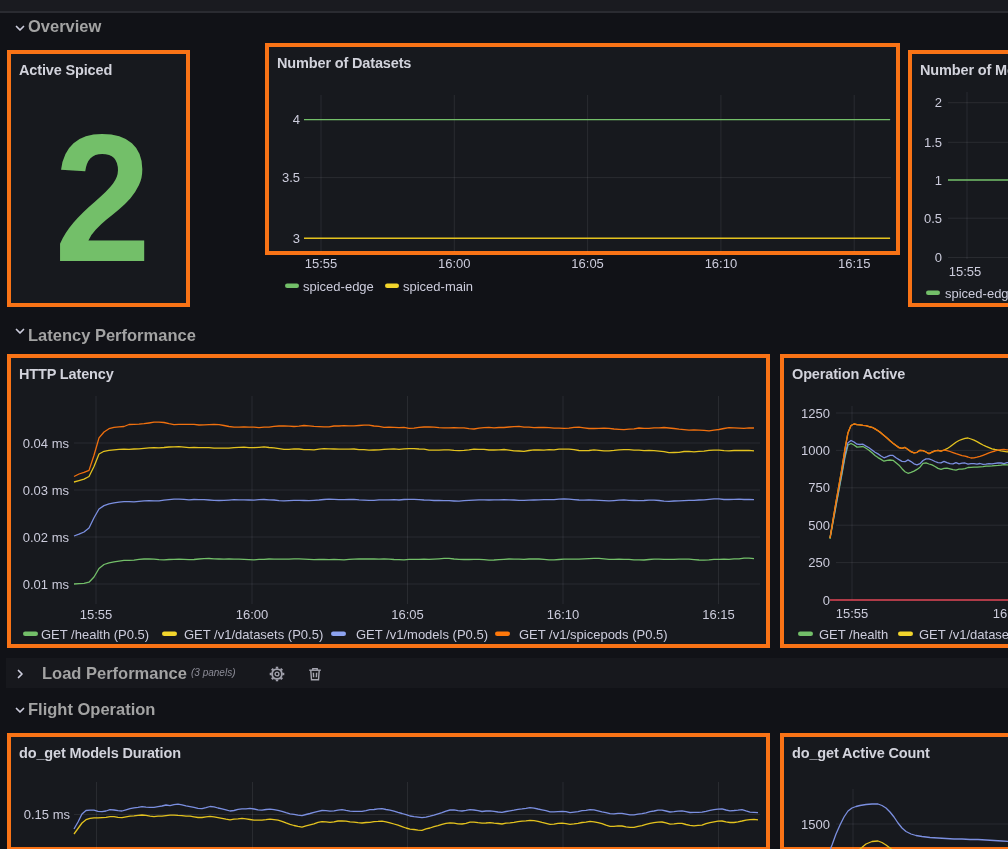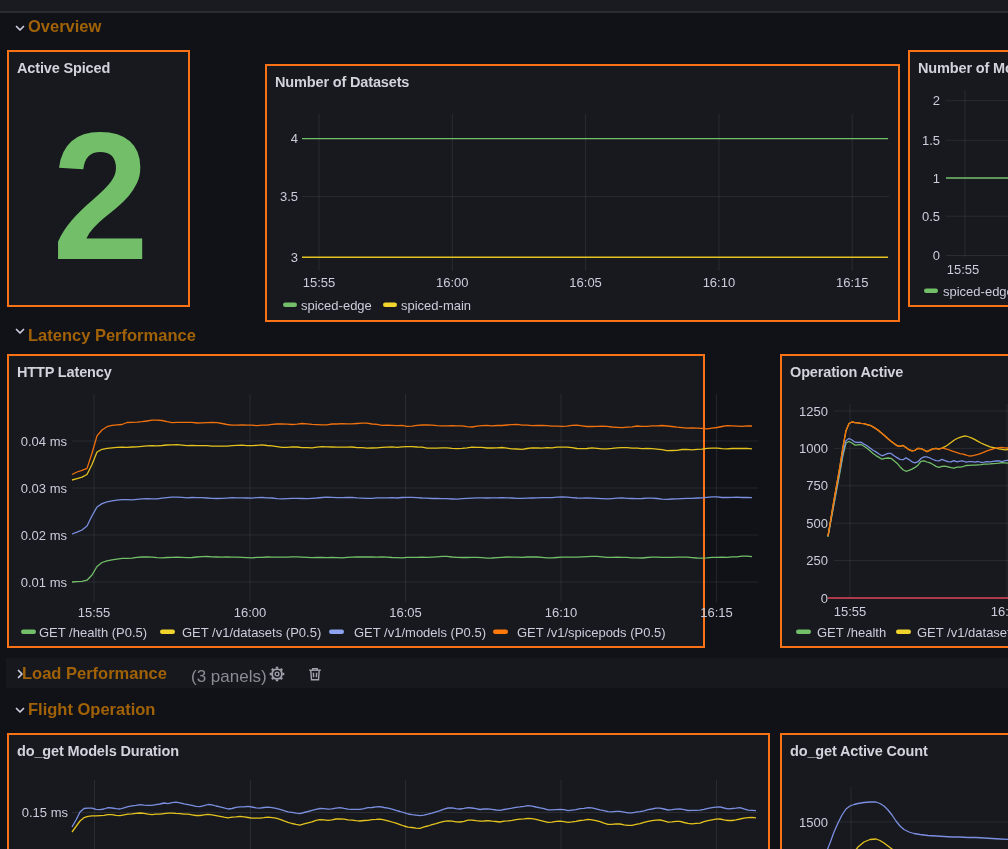--- a/index.html
+++ b/index.html
@@ -1,37 +1,37 @@
 <!DOCTYPE html>
 <html><head><meta charset="utf-8"><style>
 html,body{margin:0;padding:0;width:1008px;height:849px;overflow:hidden;background:#111217}
 body{font-family:"Liberation Sans",sans-serif;position:relative}
-.panel{position:absolute;background:#17191e;border:2px solid #f97316;box-sizing:border-box}
+.panel{position:absolute;background:#17191e;border:4px solid #f97316;box-sizing:border-box}
 .pt{position:absolute;top:7.5px;left:8px;font-size:14.5px;font-weight:700;letter-spacing:-0.15px;color:#d2d3dc;white-space:nowrap}
-.sh{position:absolute;font-size:16.5px;font-weight:700;color:#a16207;white-space:nowrap}
+.sh{position:absolute;font-size:16.5px;font-weight:700;color:#a3a3a3;white-space:nowrap}
 svg{position:absolute;left:0;top:0;overflow:visible}
 svg text{font-family:"Liberation Sans",sans-serif;fill:#ccccdc}
 .leg{font-size:13px}
 </style></head><body>
 
 <div style="position:absolute;left:0;top:0;width:1008px;height:11px;background:#1a1b20;border-bottom:2px solid #2a2b31"></div>
 <svg width="16" height="16" style="left:11.5px;top:19.5px">
     <polyline points="4.5,6.5 8,10 11.5,6.5" fill="none" stroke="#ccccdc" stroke-width="1.7" stroke-linecap="round" stroke-linejoin="round"></polyline>
   </svg>
 <div class="sh" style="left:28px;top:17px">Overview</div>
 <svg width="16" height="16" style="left:11.5px;top:322.5px">
     <polyline points="4.5,6.5 8,10 11.5,6.5" fill="none" stroke="#ccccdc" stroke-width="1.7" stroke-linecap="round" stroke-linejoin="round"></polyline>
   </svg>
 <div class="sh" style="left:28px;top:326px">Latency Performance</div>
 <div style="position:absolute;left:6px;top:658px;width:1002px;height:30px;background:#17181d"></div>
 <svg width="16" height="16" style="left:12px;top:665.5px">
     <polyline points="6.5,4.5 10,8 6.5,11.5" fill="none" stroke="#ccccdc" stroke-width="1.7" stroke-linecap="round" stroke-linejoin="round"></polyline>
   </svg>
-<div class="sh" style="left:22px;top:664px">Load Performance</div>
-<div style="position:absolute;left:191px;top:667px;font-size:17px;color:#8b8b96">(3 panels)</div>
+<div class="sh" style="left:42px;top:664px">Load Performance</div>
+<div style="position:absolute;left:191px;top:667px;font-size:10px;font-style:italic;color:#8b8b96">(3 panels)</div>
 <svg width="18" height="18" style="left:268px;top:665px" viewBox="0 0 18 18">
 <g stroke="#a0a0ab" fill="none">
 <circle cx="9" cy="9" r="4.9" stroke-width="1.9"></circle>
 <circle cx="9" cy="9" r="1.9" stroke-width="1.4"></circle>
 <g stroke-width="2.4" stroke-linecap="butt">
 <line x1="9" y1="1.7" x2="9" y2="3.6"></line>
         <line x1="9" y1="14.4" x2="9" y2="16.3"></line>
 <line x1="1.7" y1="9" x2="3.6" y2="9"></line>
         <line x1="14.4" y1="9" x2="16.3" y2="9"></line>
 <line x1="3.85" y1="3.85" x2="5.2" y2="5.2"></line>
@@ -51,21 +51,21 @@
 </g>
   </svg>
 <svg width="16" height="16" style="left:11.5px;top:701.5px">
     <polyline points="4.5,6.5 8,10 11.5,6.5" fill="none" stroke="#ccccdc" stroke-width="1.7" stroke-linecap="round" stroke-linejoin="round"></polyline>
   </svg>
 <div class="sh" style="left:28px;top:700px">Flight Operation</div>
 <div class="panel" style="left:7px;top:50px;width:183px;height:257px">
     <div class="pt">Active Spiced</div>
     <div style="position:absolute;left:0;top:53px;width:183px;text-align:center;font-size:182px;font-weight:700;line-height:1;color:#73bf69;transform:scaleX(0.96);transform-origin:50% 50%">2</div>
   </div>
-<div class="panel" style="left:265px;top:64px;width:635px;height:258px">
+<div class="panel" style="left:265px;top:43px;width:635px;height:212px">
     <div class="pt">Number of Datasets</div>
     <svg width="635" height="257">
       <line x1="35" y1="72.6" x2="622" y2="72.6" stroke="rgba(204,204,220,0.10)" stroke-width="1"></line>
       <line x1="35" y1="130.6" x2="622" y2="130.6" stroke="rgba(204,204,220,0.10)" stroke-width="1"></line>
       <line x1="35" y1="191.3" x2="622" y2="191.3" stroke="rgba(204,204,220,0.10)" stroke-width="1"></line>
       <line x1="52" y1="48" x2="52" y2="205" stroke="rgba(204,204,220,0.10)" stroke-width="1"></line>
       <line x1="185.3" y1="48" x2="185.3" y2="205" stroke="rgba(204,204,220,0.10)" stroke-width="1"></line>
       <line x1="318.6" y1="48" x2="318.6" y2="205" stroke="rgba(204,204,220,0.10)" stroke-width="1"></line>
       <line x1="451.9" y1="48" x2="451.9" y2="205" stroke="rgba(204,204,220,0.10)" stroke-width="1"></line>
       <line x1="585.2" y1="48" x2="585.2" y2="205" stroke="rgba(204,204,220,0.10)" stroke-width="1"></line>
@@ -98,21 +98,21 @@
       <text x="30" y="168.7" font-size="13" text-anchor="end">0.5</text>
       <line x1="36" y1="203.5" x2="120" y2="203.5" stroke="rgba(204,204,220,0.10)" stroke-width="1"></line>
       <text x="30" y="208.0" font-size="13" text-anchor="end">0</text>
       <line x1="55" y1="38" x2="55" y2="205" stroke="rgba(204,204,220,0.10)" stroke-width="1"></line>
       <line x1="36" y1="126" x2="120" y2="126" stroke="#73bf69" stroke-width="1.4"></line>
       <text x="53" y="221.5" font-size="13" text-anchor="middle">15:55</text>
       <rect x="14" y="236.5" width="14" height="4.5" rx="2.2" fill="#73bf69"></rect>
       <text x="33" y="243.5" class="leg">spiced-edge</text>
     </svg>
   </div>
-<div class="panel" style="left:7px;top:354px;width:698px;height:294px">
+<div class="panel" style="left:7px;top:354px;width:763px;height:294px">
     <div class="pt">HTTP Latency</div>
     <svg width="763" height="294">
       <line x1="63" y1="85" x2="749" y2="85" stroke="rgba(204,204,220,0.10)" stroke-width="1"></line>
       <line x1="63" y1="132" x2="749" y2="132" stroke="rgba(204,204,220,0.10)" stroke-width="1"></line>
       <line x1="63" y1="179" x2="749" y2="179" stroke="rgba(204,204,220,0.10)" stroke-width="1"></line>
       <line x1="63" y1="226" x2="749" y2="226" stroke="rgba(204,204,220,0.10)" stroke-width="1"></line>
       <line x1="85" y1="38" x2="85" y2="246" stroke="rgba(204,204,220,0.10)" stroke-width="1"></line>
       <line x1="241" y1="38" x2="241" y2="246" stroke="rgba(204,204,220,0.10)" stroke-width="1"></line>
       <line x1="396.5" y1="38" x2="396.5" y2="246" stroke="rgba(204,204,220,0.10)" stroke-width="1"></line>
       <line x1="552" y1="38" x2="552" y2="246" stroke="rgba(204,204,220,0.10)" stroke-width="1"></line>

